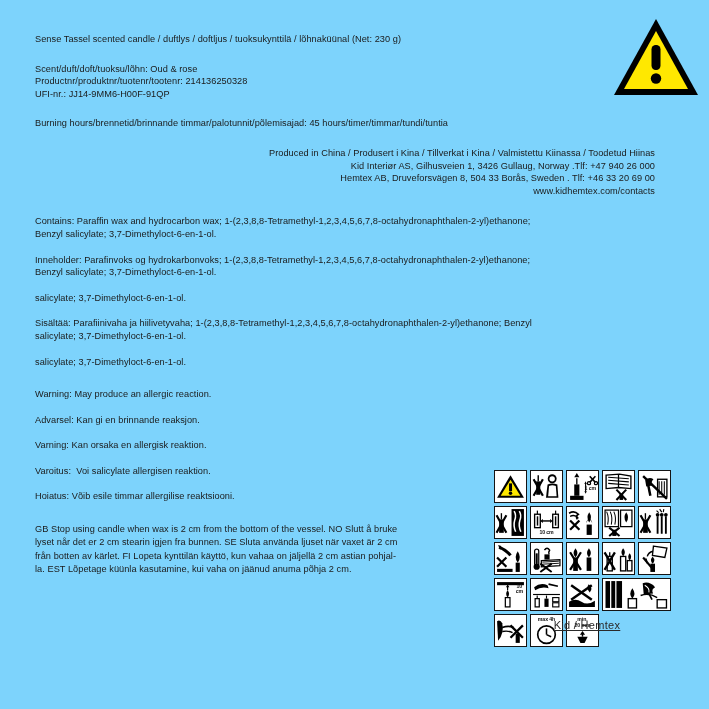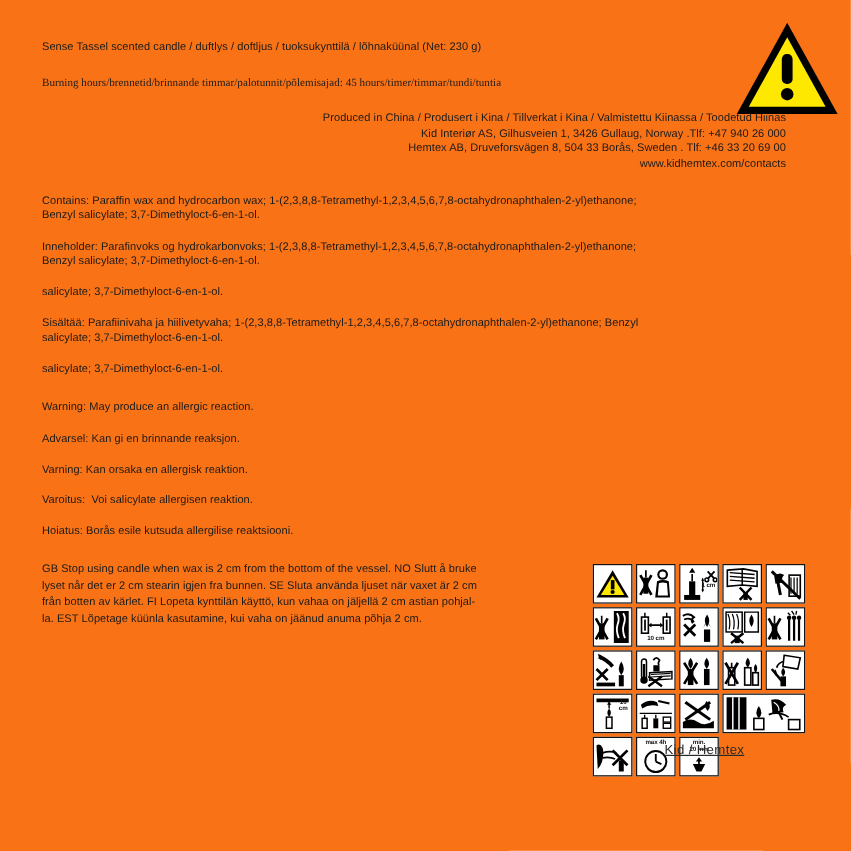--- a/index.html
+++ b/index.html
@@ -14,21 +14,21 @@
     color: #1a1a1a;
     position: relative;
     overflow: hidden;
   }
 
   .label-sheet {
     position: absolute;
     left: 0; top: 0;
     width: 709px;
     height: 709px;
-    background: #f97316;
+    background: #7dd3fc;
   }
 
   
   .text-col {
     position: absolute;
     left: 35px;
     top: 33px;
     width: 620px;
   }
 
@@ -36,21 +36,21 @@
     font-size: 9.2px;
     line-height: 12.6px;
     letter-spacing: 0.05px;
     white-space: pre-wrap;
   }
 
   
   .title-block { margin-bottom: 17px; }
 
   .ids-block { margin-bottom: 17px; }
-  .burn-block { margin-bottom: 17px; font-family: Liberation Serif, serif; }
+  .burn-block { margin-bottom: 17px; }
   .addr-block { margin-bottom: 18px; text-align: right; }
 
   .ingredient-block { margin-bottom: 13px; }
 
   .warn-block { margin-bottom: 13px; }
 
   .warnings-wrap { margin-top: 20px; }
 
   .footer-para { margin-top: 20px; width: 420px; }
   .footer-para .line { line-height: 13.4px; }
@@ -133,20 +133,25 @@
       <circle cx="44" cy="62.5" r="5.2" fill="#000000"></circle>
     </svg>
   </div>
 
   <div class="text-col">
 
     <div class="title-block">
       <div class="line">Sense Tassel scented candle / duftlys / doftljus / tuoksukynttilä / lõhnaküünal (Net: 230 g)</div>
     </div>
 
+    <div class="ids-block">
+      <div class="line">Scent/duft/doft/tuoksu/lõhn: Oud &amp; rose</div>
+      <div class="line">Productnr/produktnr/tuotenr/tootenr: 214136250328</div>
+      <div class="line">UFI-nr.: JJ14-9MM6-H00F-91QP</div>
+    </div>
 
     <div class="burn-block">
       <div class="line">Burning hours/brennetid/brinnande timmar/palotunnit/põlemisajad: 45 hours/timer/timmar/tundi/tuntia</div>
     </div>
 
     <div class="addr-block">
       <div class="line">Produced in China / Produsert i Kina / Tillverkat i Kina / Valmistettu Kiinassa / Toodetud Hiinas</div>
       <div class="line">Kid Interiør AS, Gilhusveien 1, 3426 Gullaug, Norway .Tlf: +47 940 26 000</div>
       <div class="line">Hemtex AB, Druveforsvägen 8, 504 33 Borås, Sweden . Tlf: +46 33 20 69 00</div>
       <div class="line">www.kidhemtex.com/contacts</div>
@@ -182,21 +187,21 @@
       <div class="warn-block">
         <div class="line">Advarsel: Kan gi en brinnande reaksjon.</div>
       </div>
       <div class="warn-block">
         <div class="line">Varning: Kan orsaka en allergisk reaktion.</div>
       </div>
       <div class="warn-block">
         <div class="line">Varoitus:  Voi salicylate allergisen reaktion.</div>
       </div>
       <div class="warn-block">
-        <div class="line">Hoiatus: Borås esile kutsuda allergilise reaktsiooni.</div>
+        <div class="line">Hoiatus: Võib esile timmar allergilise reaktsiooni.</div>
       </div>
     </div>
 
     <div class="footer-para">
       <div class="line">GB Stop using candle when wax is 2 cm from the bottom of the vessel. NO Slutt å bruke</div>
       <div class="line">lyset når det er 2 cm stearin igjen fra bunnen. SE Sluta använda ljuset när vaxet är 2 cm</div>
       <div class="line">från botten av kärlet. FI Lopeta kynttilän käyttö, kun vahaa on jäljellä 2 cm astian pohjal-</div>
       <div class="line">la. EST Lõpetage küünla kasutamine, kui vaha on jäänud anuma põhja 2 cm.</div>
     </div>
 

